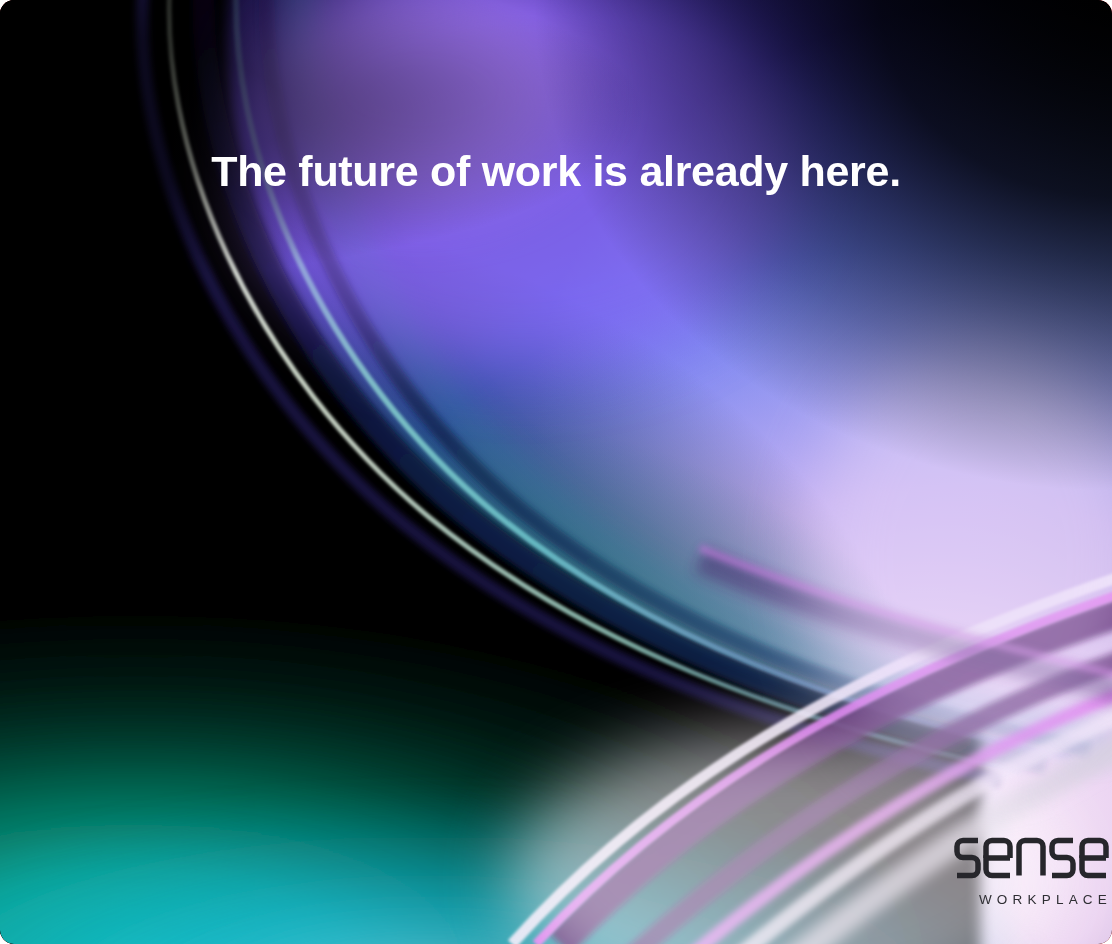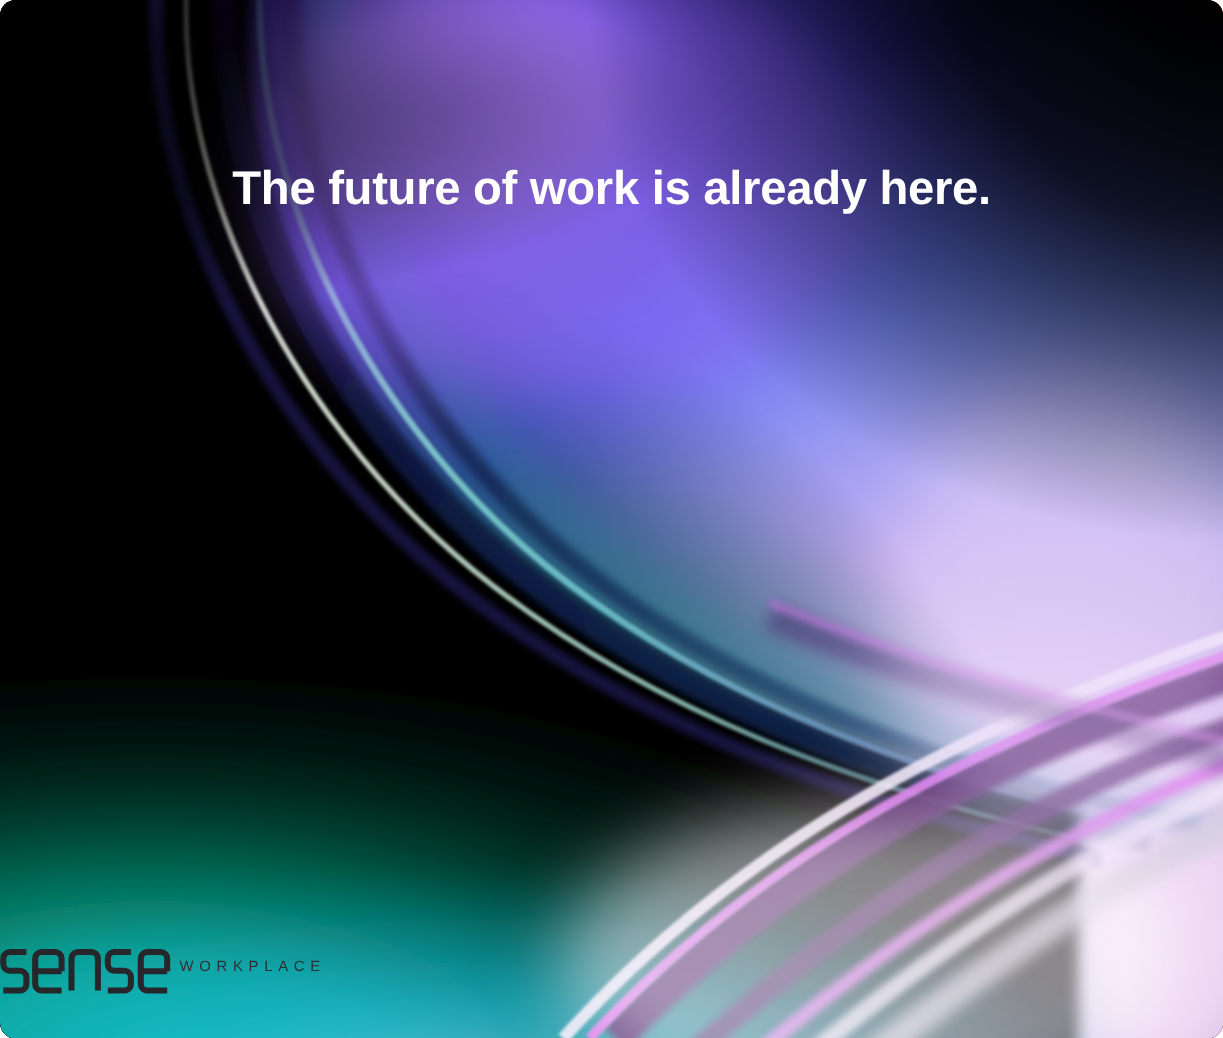--- a/index.html
+++ b/index.html
@@ -55,21 +55,22 @@
     white-space: nowrap;
     z-index: 6;
   }
 
   #brand {
     position: absolute;
     left: 0;
     right: 0;
     bottom: 38px;
     display: flex;
-    align-items: flex-start;
+    flex-direction: column;
+    align-items: flex-end;
     z-index: 6;
   }
   #wordmark-svg {
     display: block;
     width: 158px;
     height: 46px;
   }
   #brand-sub {
     margin-top: 12px;
     color: #2e2e33;

